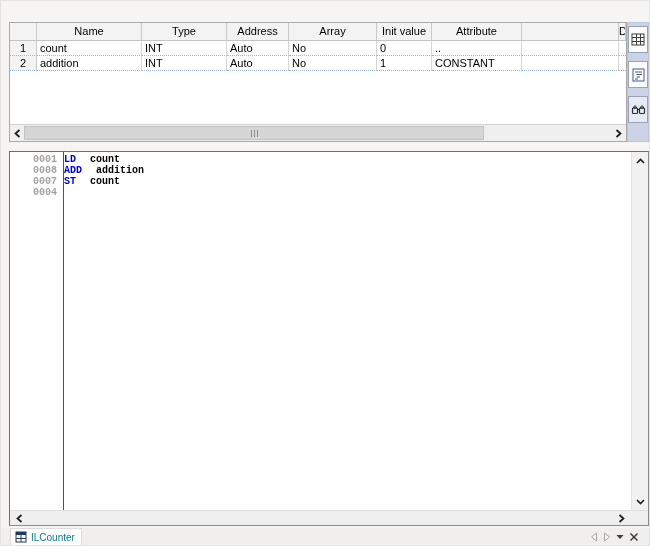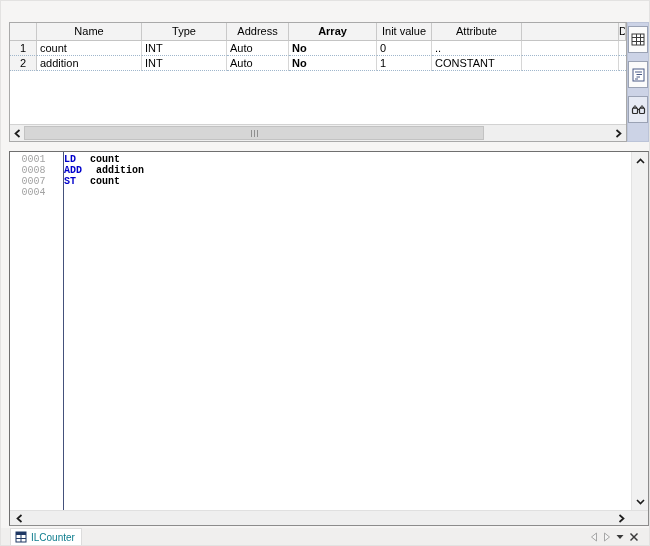--- a/index.html
+++ b/index.html
@@ -30,21 +30,21 @@
     padding-left:3px;
   }
   .header .vcell {
     background:#f3f3f3; text-align:center; padding-left:0;
     line-height:17px; border-right:1px solid #c9c9c9;
     border-bottom:1px solid #c4c4c4;
   }
   .vcell.rownum { background:#f3f3f3; text-align:center; padding-left:0; border-right:1px solid #c9c9c9; }
   .vrow.data .vcell { border-bottom:1px dotted #9fb6cc; }
   .c0{width:27px;} .c1{width:105px;} .c2{width:85px;} .c3{width:62px;}
-  .c4{width:88px;font-weight:bold;} .c5{width:55px;} .c6{width:90px;} .c7{width:97px;}
+  .c4{width:88px;} .c5{width:55px;} .c6{width:90px;} .c7{width:97px;}
   .c8{flex:1; border-right:none;}
   
   .var-hscroll {
     position:absolute; left:0; right:0; bottom:0; height:17px;
     background:#efefef; border-top:1px solid #d2d2d2;
   }
   .scroll-arrow {
     position:absolute; top:0; width:16px; height:16px;
     display:flex; align-items:center; justify-content:center;
   }
@@ -78,22 +78,22 @@
   .editor-content {
     position:absolute; left:0; top:0; width:621px; height:358px;
     padding-top:2px; overflow:hidden;
   }
   .gutter-sep {
     position:absolute; left:53px; top:0; width:1px; height:358px;
     background:#44517b;
   }
   .code-line { display:flex; height:11px; font-family:"Liberation Mono","DejaVu Sans Mono",monospace; font-size:10px; line-height:11px; }
   .line-num {
-    width:51px; text-align:center; padding-right:4px;
-    color:#a3a3a3; font-weight:normal;
+    width:51px; text-align:right; padding-right:4px;
+    color:#a3a3a3; font-weight:bold;
   }
   .code-text { padding-left:3px; font-weight:bold; color:#000; display:flex;gap:8px; }
   .kw { color:#0000cc; }
   .operand { margin-left:6px; }
   
   .ed-vscroll {
     position:absolute; right:0; top:0; width:17px; height:358px;
     background:#f1f1f1; border-left:1px solid #e3e3e3;
   }
   .ed-vscroll .arr-up { position:absolute; top:2px; left:0; right:0; height:14px; display:flex; align-items:center; justify-content:center; }

